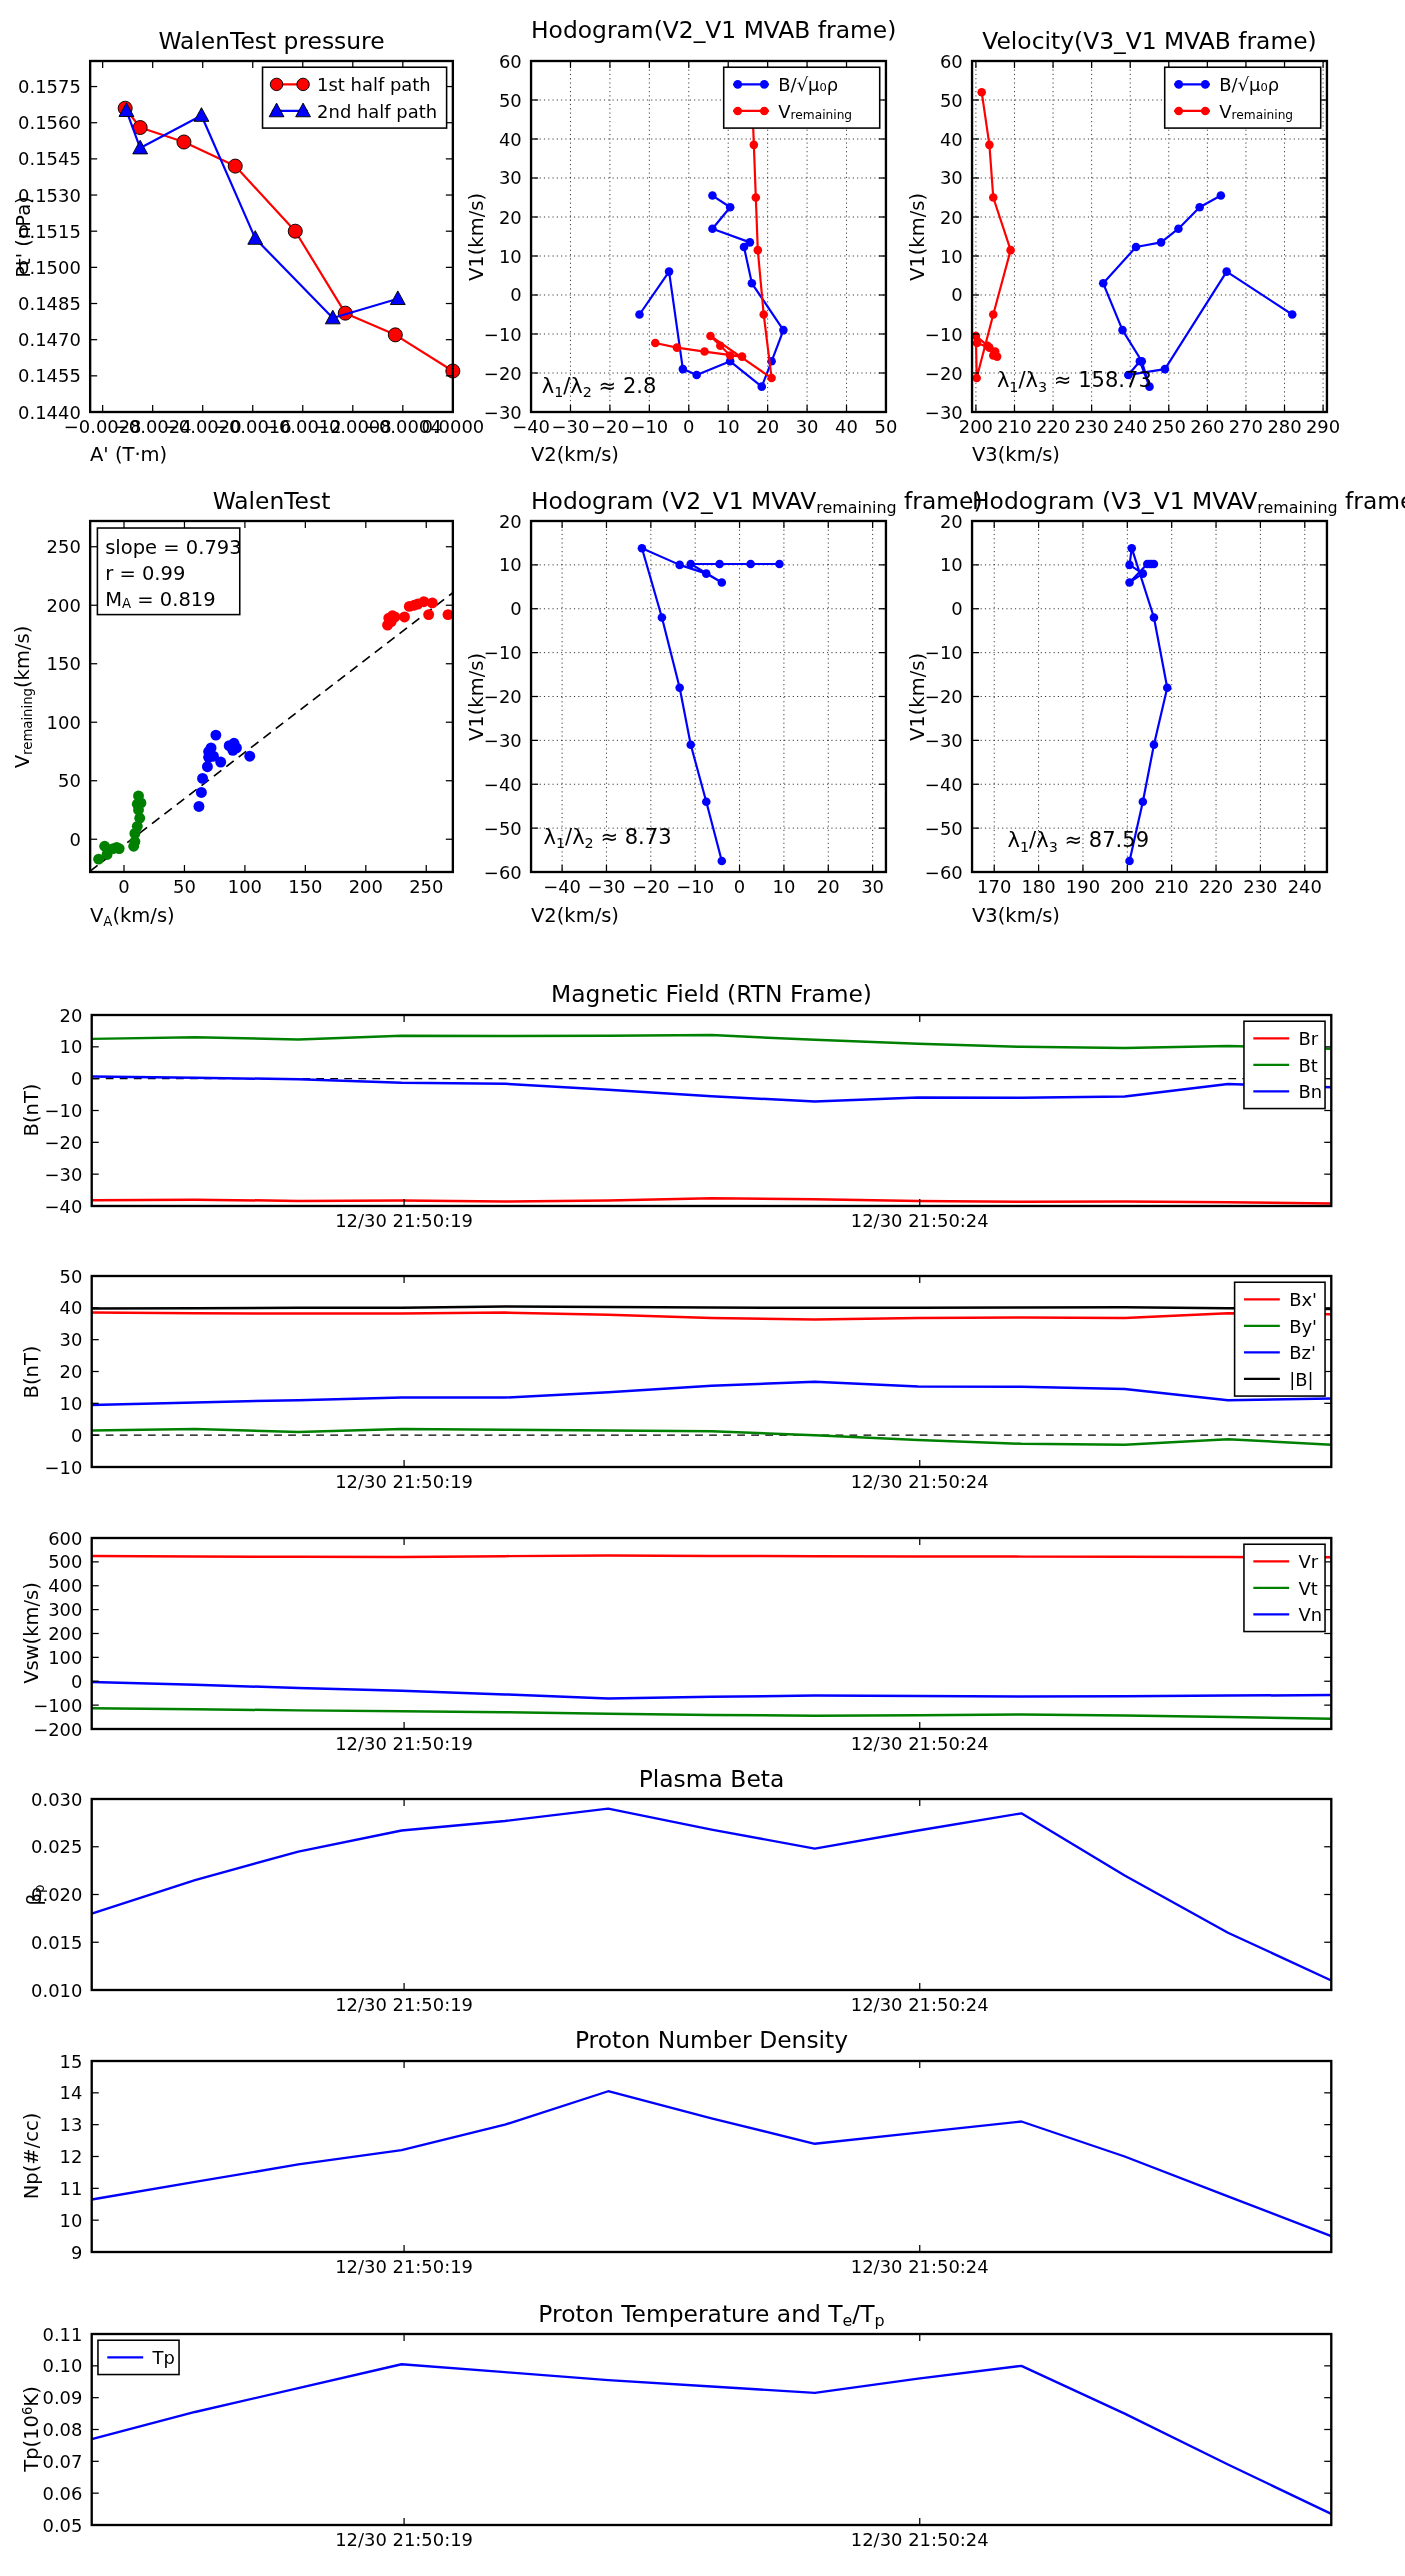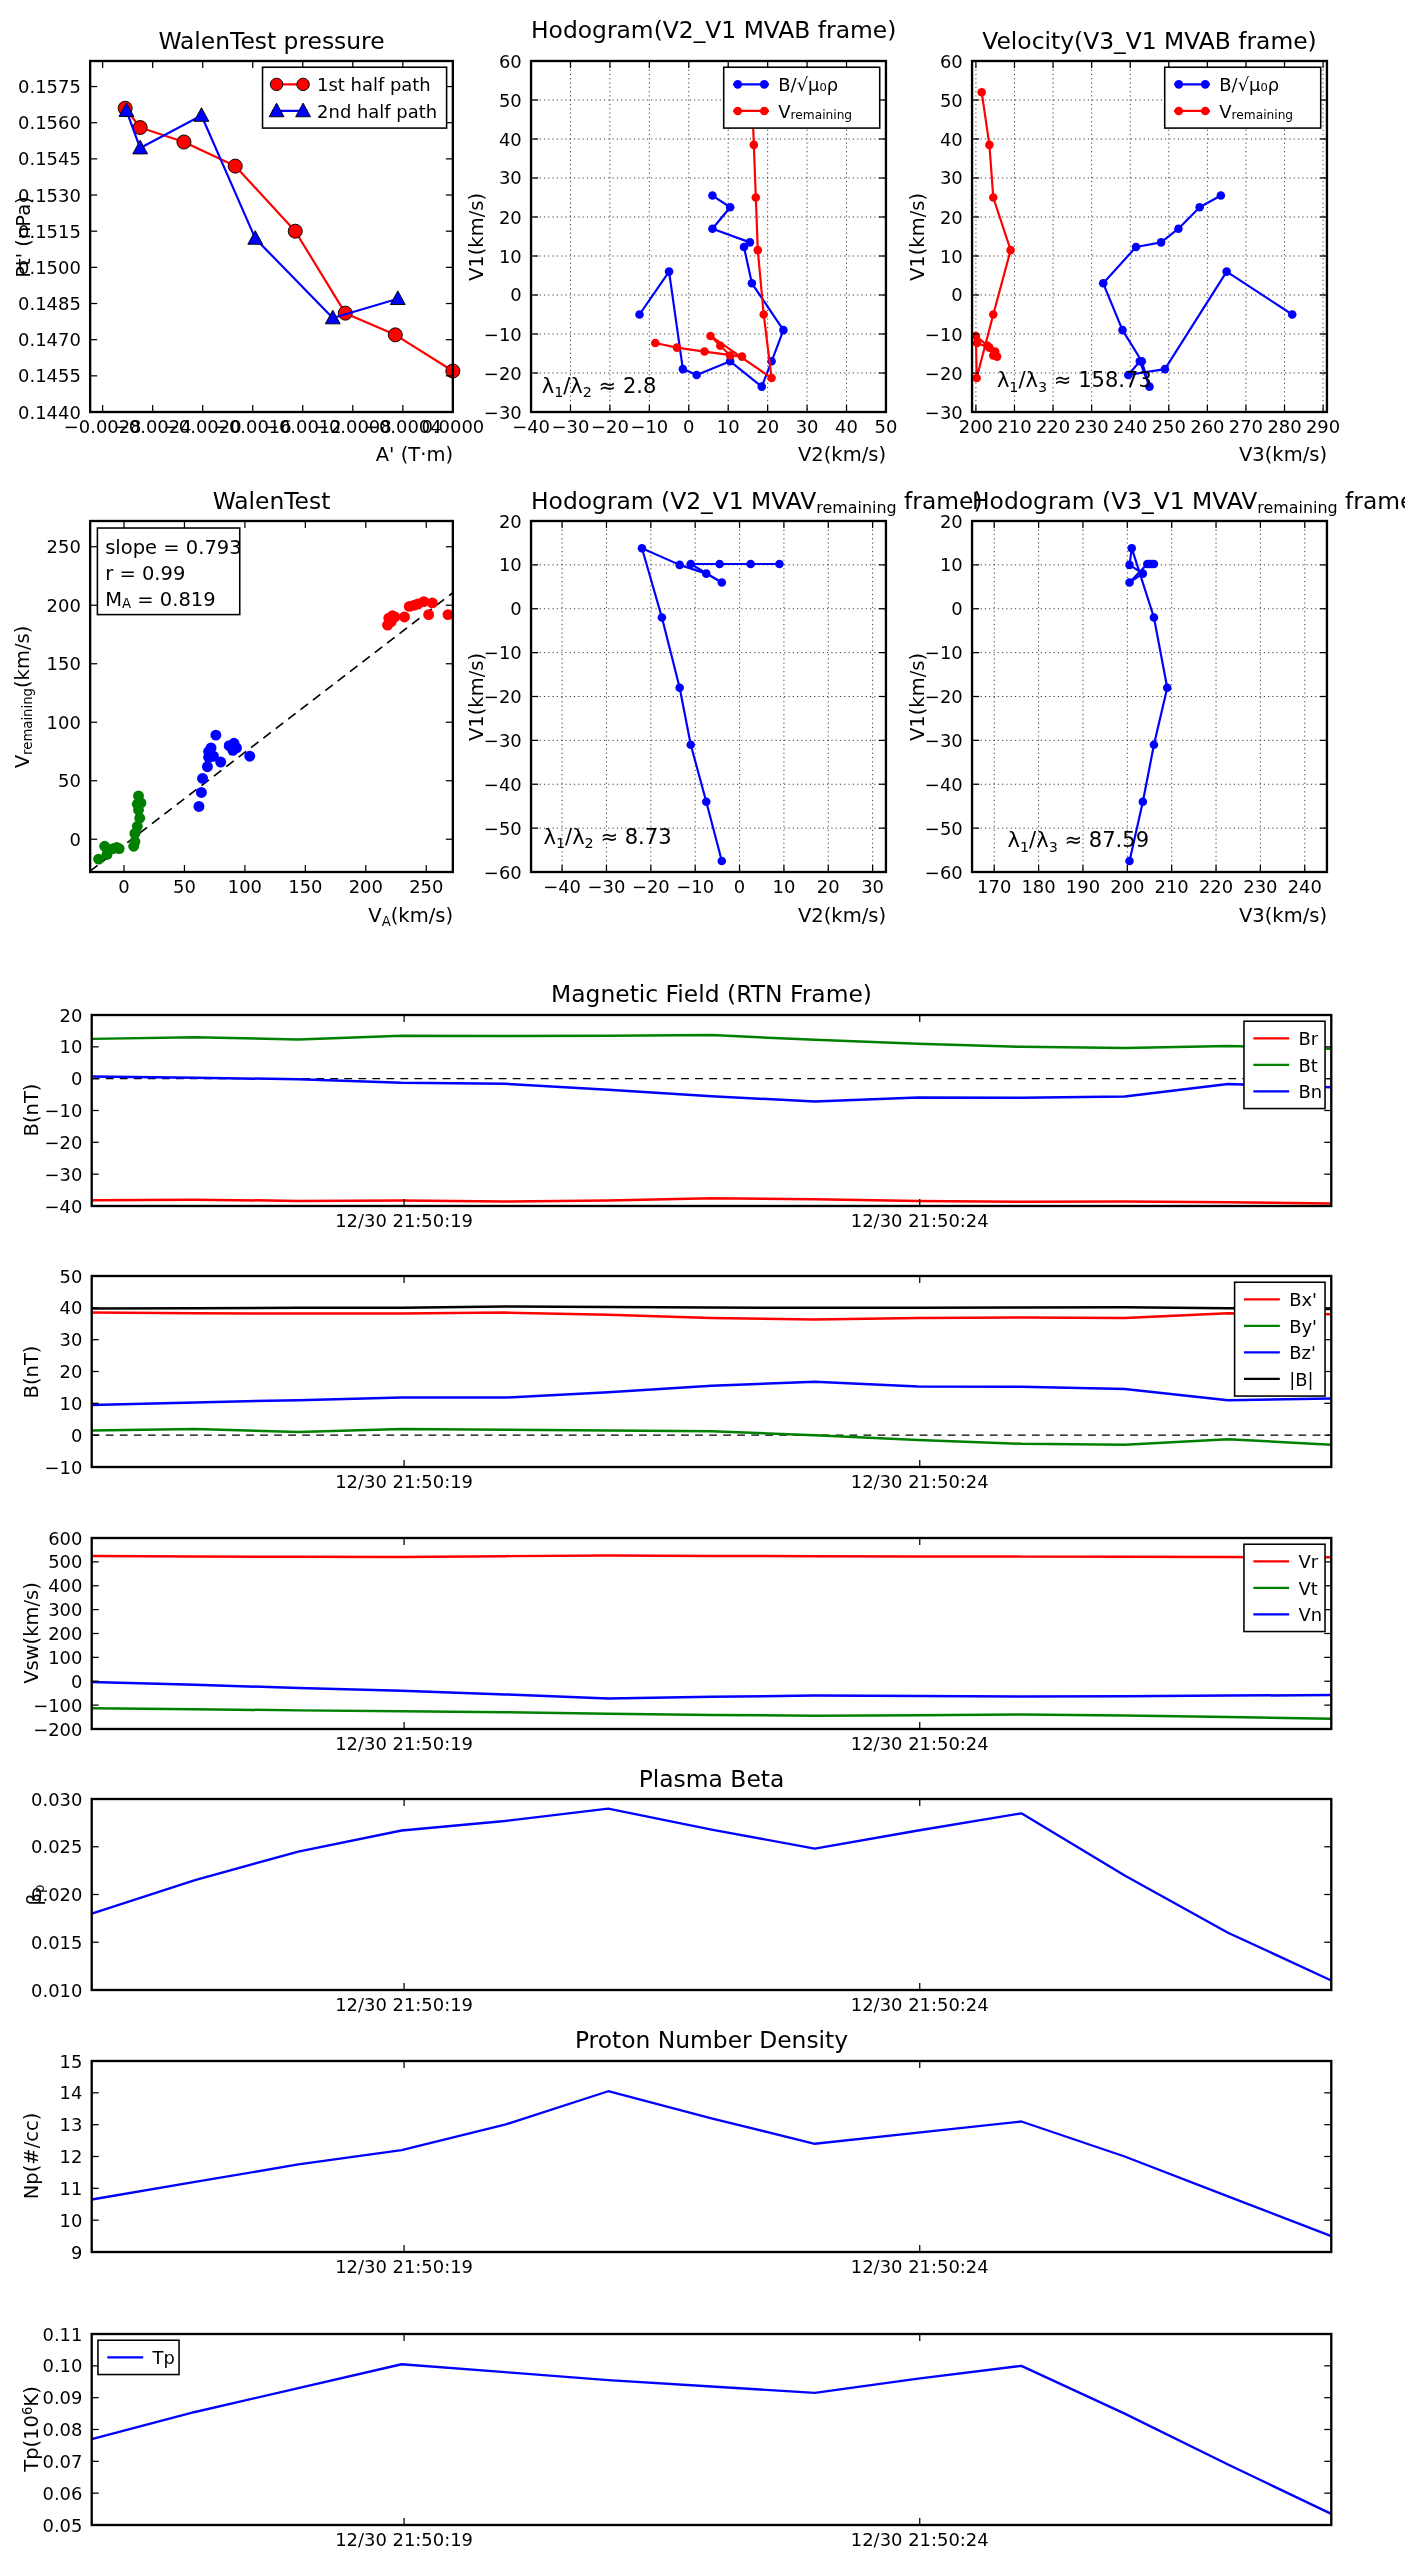--- a/index.html
+++ b/index.html
@@ -1,21 +1,21 @@
 <!DOCTYPE html>
 <html style="font-size:12.5px"><head>
 <meta charset="utf-8">
 <style>
   html,body{margin:0;padding:0;background:#ffffff;}
   #canvas{position:relative;width:1405px;height:2576px;background:#ffffff;
           font-family:"DejaVu Sans",sans-serif;color:#000;}
   .panel{position:absolute;}
   .panel svg{position:absolute;left:0;top:0;overflow:visible;}
   .ptitle{position:absolute;font-size:23.4px;text-align:center;white-space:nowrap;}
-  .xlab{position:absolute;font-size:19.5px;text-align:right;white-space:nowrap;}
+  .xlab{position:absolute;font-size:19.5px;text-align:left;white-space:nowrap;}
   .ylab{position:absolute;font-size:19.5px;white-space:nowrap;
         transform:translate(-50%,-50%) rotate(-90deg);}
   sub{font-size:68%;vertical-align:-0.28em;}
   sup{font-size:68%;vertical-align:0.45em;}
   svg text{font-family:"DejaVu Sans",sans-serif;fill:#000;}
   svg .tick{font-size:23px;}
   svg .ann{font-size:27px;}
   svg .leg{font-size:23px;}
 </style>
 </head>
@@ -847,20 +847,21 @@
         <line x1="1590" x2="1581" y1="40.833333333333314" y2="40.833333333333314" stroke="#000" stroke-width="1.6"></line>
         <text x="-12" y="40.833333333333314" text-anchor="end" dominant-baseline="central" class="tick">14</text>
         <line x1="0" x2="9" y1="0" y2="0" stroke="#000" stroke-width="1.6"></line>
         <line x1="1590" x2="1581" y1="0" y2="0" stroke="#000" stroke-width="1.6"></line>
         <text x="-12" y="0" text-anchor="end" dominant-baseline="central" class="tick">15</text>
         <rect x="0" y="0" width="1590" height="245" fill="none" stroke="#000" stroke-width="3"></rect>
       </svg>
     </section>
   <div class="ylab" style="left:31px;top:2156px;">Np(#/cc)</div>
 
+  <div class="ptitle" style="left:91px;top:2300px;width:1241px;">Proton Temperature and T<sub>e</sub>/T<sub>p</sub></div>
   <section class="panel" style="left:91px;top:2334px;width:1241px;height:191px;">
       <svg width="1241" height="191" viewBox="0 0 1590 245">
         <polyline points="0,134.75 132.5,100.04166666666663 265,69.41666666666666 397.5,38.79166666666663 530,49 662.5,59.20833333333334 795,67.375 927.5000000000001,75.54166666666666 1060,57.16666666666666 1192.5,40.833333333333314 1325,102.08333333333331 1457.5,167.41666666666666 1590,230.70833333333334" fill="none" stroke="#0000ff" stroke-width="3" stroke-linejoin="round"></polyline>
         <line x1="400.68" x2="400.68" y1="245" y2="236" stroke="#000" stroke-width="1.6"></line>
         <line x1="400.68" x2="400.68" y1="0" y2="9" stroke="#000" stroke-width="1.6"></line>
         <text x="400.68" y="255" text-anchor="middle" dominant-baseline="hanging" class="tick">12/30 21:50:19</text>
         <line x1="1062.1200000000001" x2="1062.1200000000001" y1="245" y2="236" stroke="#000" stroke-width="1.6"></line>
         <line x1="1062.1200000000001" x2="1062.1200000000001" y1="0" y2="9" stroke="#000" stroke-width="1.6"></line>
         <text x="1062.1200000000001" y="255" text-anchor="middle" dominant-baseline="hanging" class="tick">12/30 21:50:24</text>
         <line x1="0" x2="9" y1="245" y2="245" stroke="#000" stroke-width="1.6"></line>

